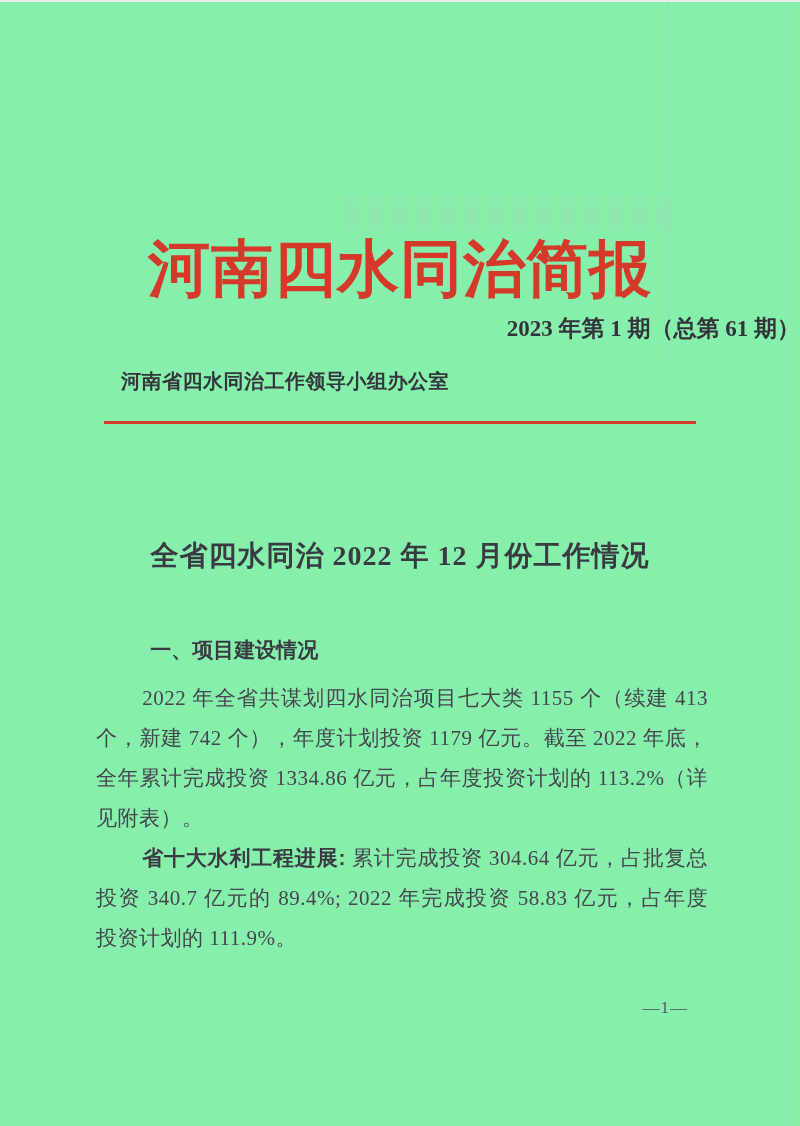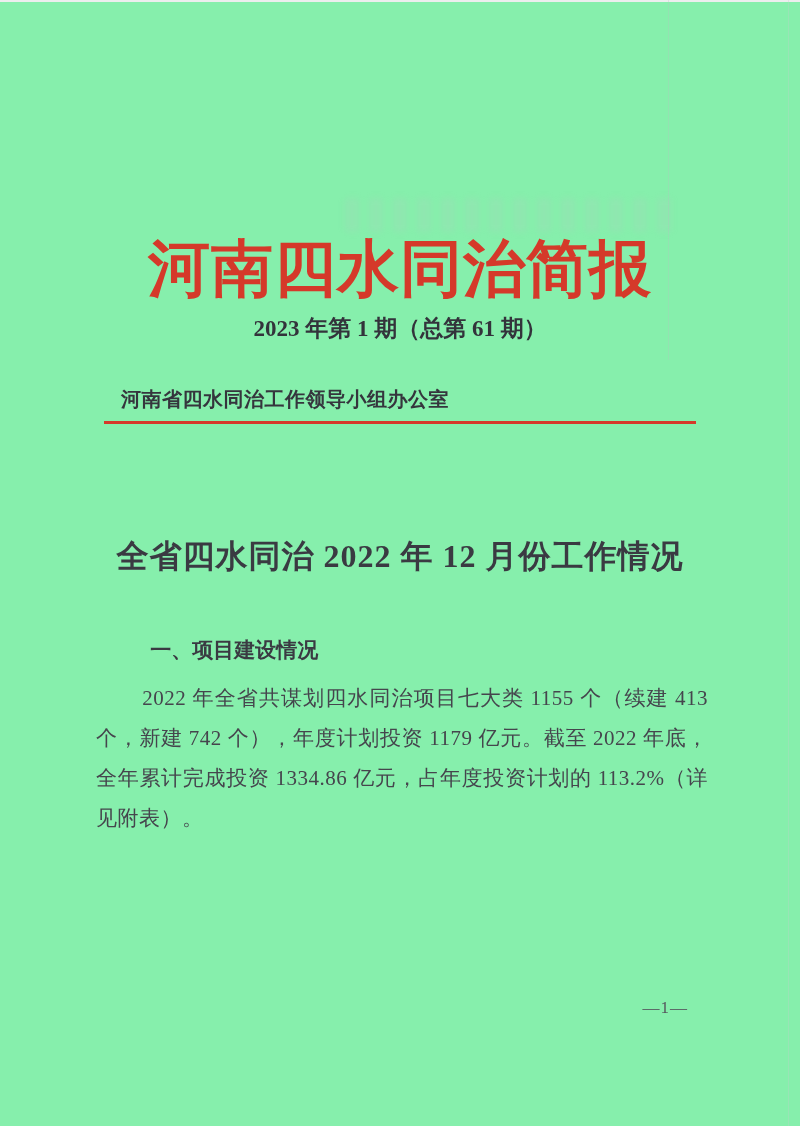--- a/index.html
+++ b/index.html
@@ -39,40 +39,40 @@
   
   .masthead-title {
     position: absolute; top: 230px; left: 0; width: 100%;
     text-align: center;
     font-size: 62px; line-height: 78px; font-weight: bold;
     color: #d5392a;
     letter-spacing: 1px;
   }
   .issue-line {
     position: absolute; top: 314px; left: 0; width: 100%;
-    text-align: center;
+    text-align: right;
     font-size: 23px; line-height: 30px; font-weight: bold;
     color: #33333b;
   }
   .header-row {
-    position: absolute; top: 386px; left: 121px; width: 557px;
+    position: absolute; top: 368px; left: 121px; width: 557px;
     display: flex; justify-content: space-between; align-items: flex-start;
     font-size: 20px; font-weight: bold; color: #35353d;
   }
   .office-name { letter-spacing: 0.5px; }
   .issue-date { font-size: 21px; }
   .red-rule {
     position: absolute; top: 421px; left: 104px; width: 592px; height: 0;
     border-top: 3px solid #d5392a;
   }
   
   .article-title {
     position: absolute; top: 538px; left: 0; width: 100%;
     text-align: center;
-    font-size: 32px; line-height: 36px; font-weight: bold;
+    font-size: 28px; line-height: 36px; font-weight: bold;
     color: #3a3a42;
     letter-spacing: 1px;
   }
   .article-body {
     position: absolute; top: 622px; left: 96px; width: 612px;
     font-size: 21px; line-height: 40px;
     text-align: justify;
     color: #45454d;
   }
   .section-heading {
@@ -121,18 +121,21 @@
 
   <div class="article-title">全省四水同治 2022 年 12 月份工作情况</div>
 
   <div class="article-body">
     <h2 class="section-heading">一、项目建设情况</h2>
 
     <p class="body-para">
       <span>2022 年全省共谋划四水同治项目七大类 1155 个（续建 413 个，新建 742 个），年度计划投资 1179 亿元。截至 2022 年底，全年累计完成投资 1334.86 亿元，占年度投资计划的 113.2%（详见附表）。</span>
     </p>
 
+    <p class="body-para">
+      <span class="para-lead">省十大水利工程进展:</span><span> 累计完成投资 304.64 亿元，占批复总投资 340.7 亿元的 89.4%; 2022 年完成投资 58.83 亿元，占年度投资计划的 111.9%。</span>
+    </p>
 
   </div>
 
   <div class="page-number">—1—</div>
 
 </div>
 
 </body></html>

